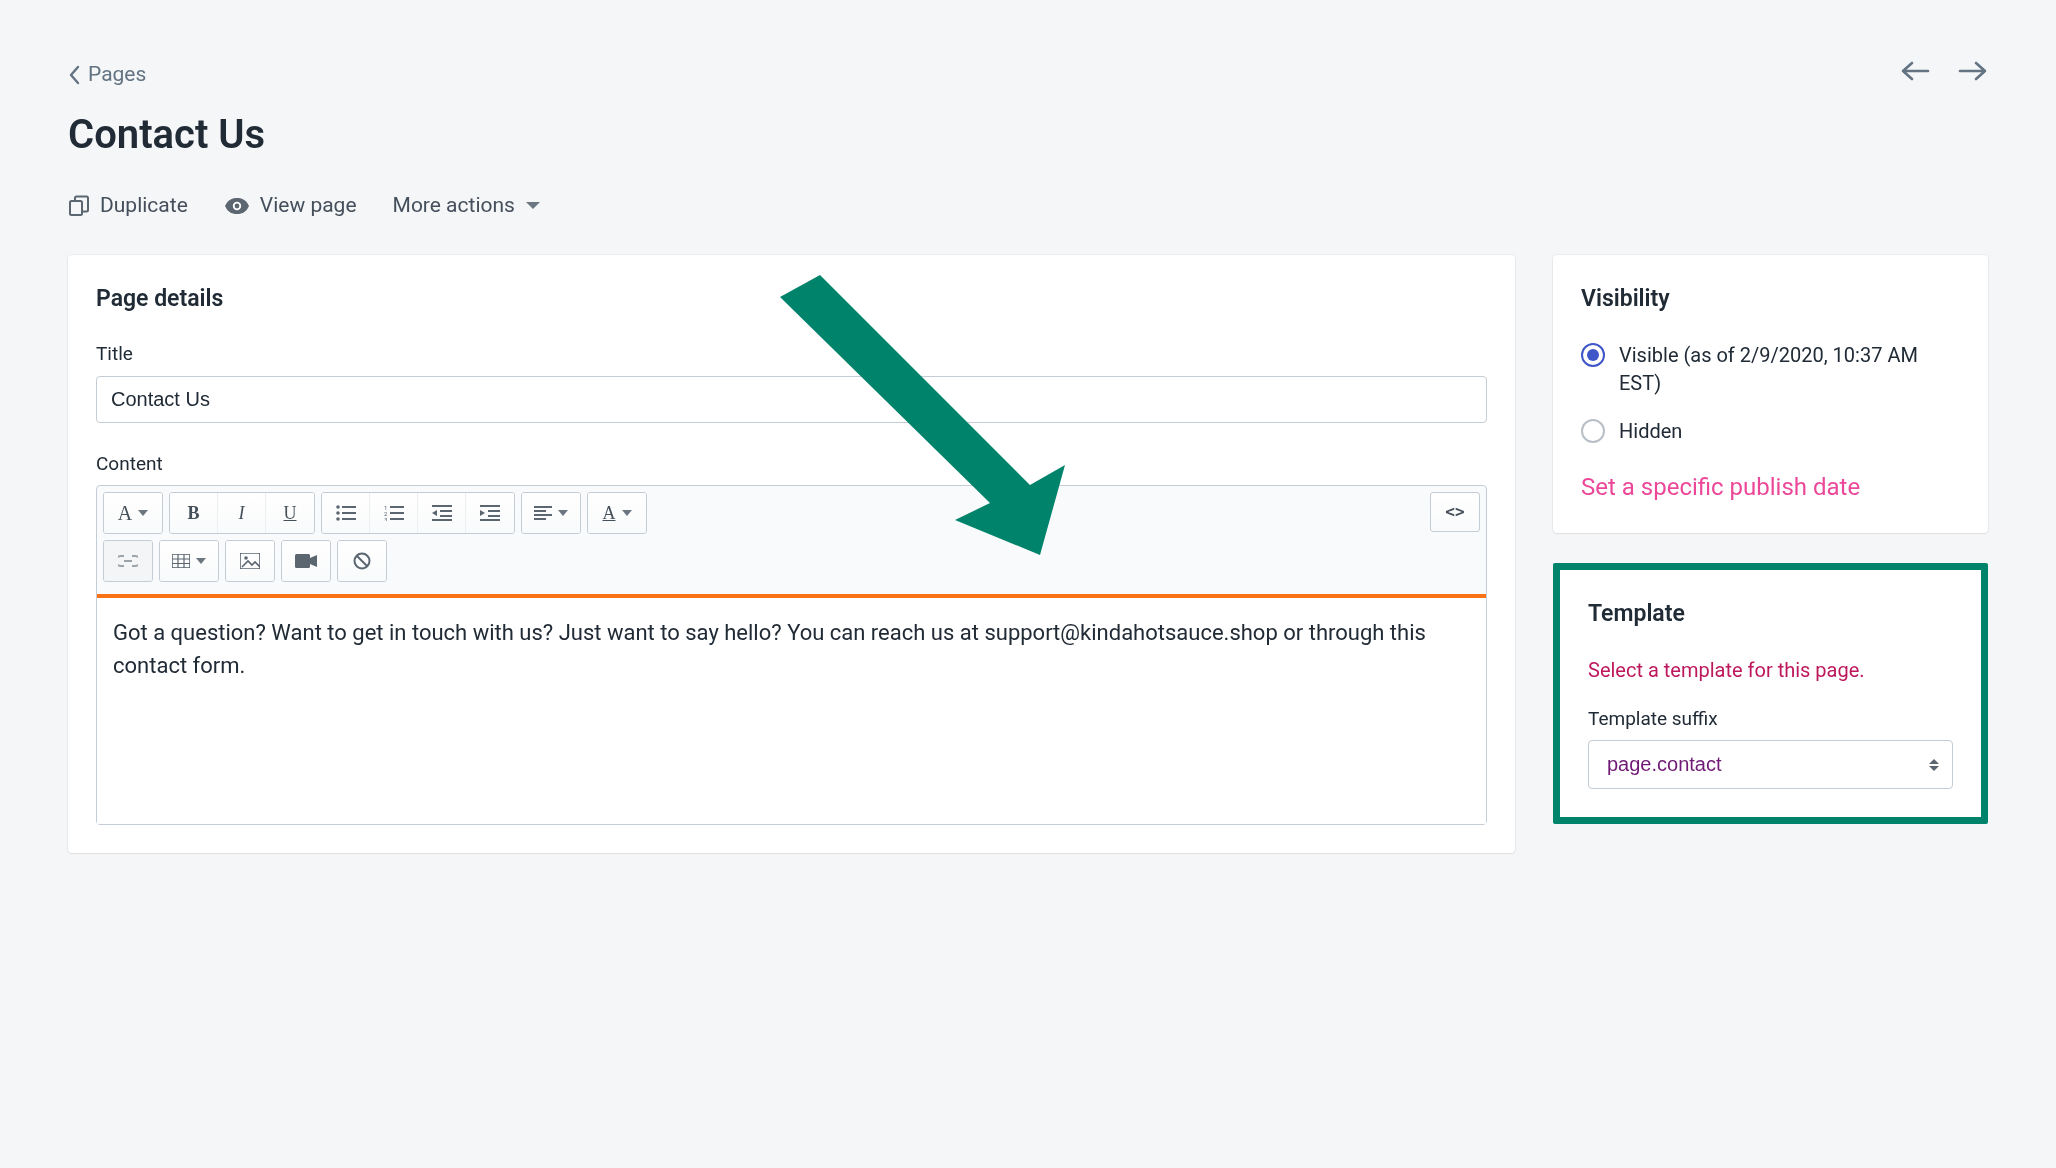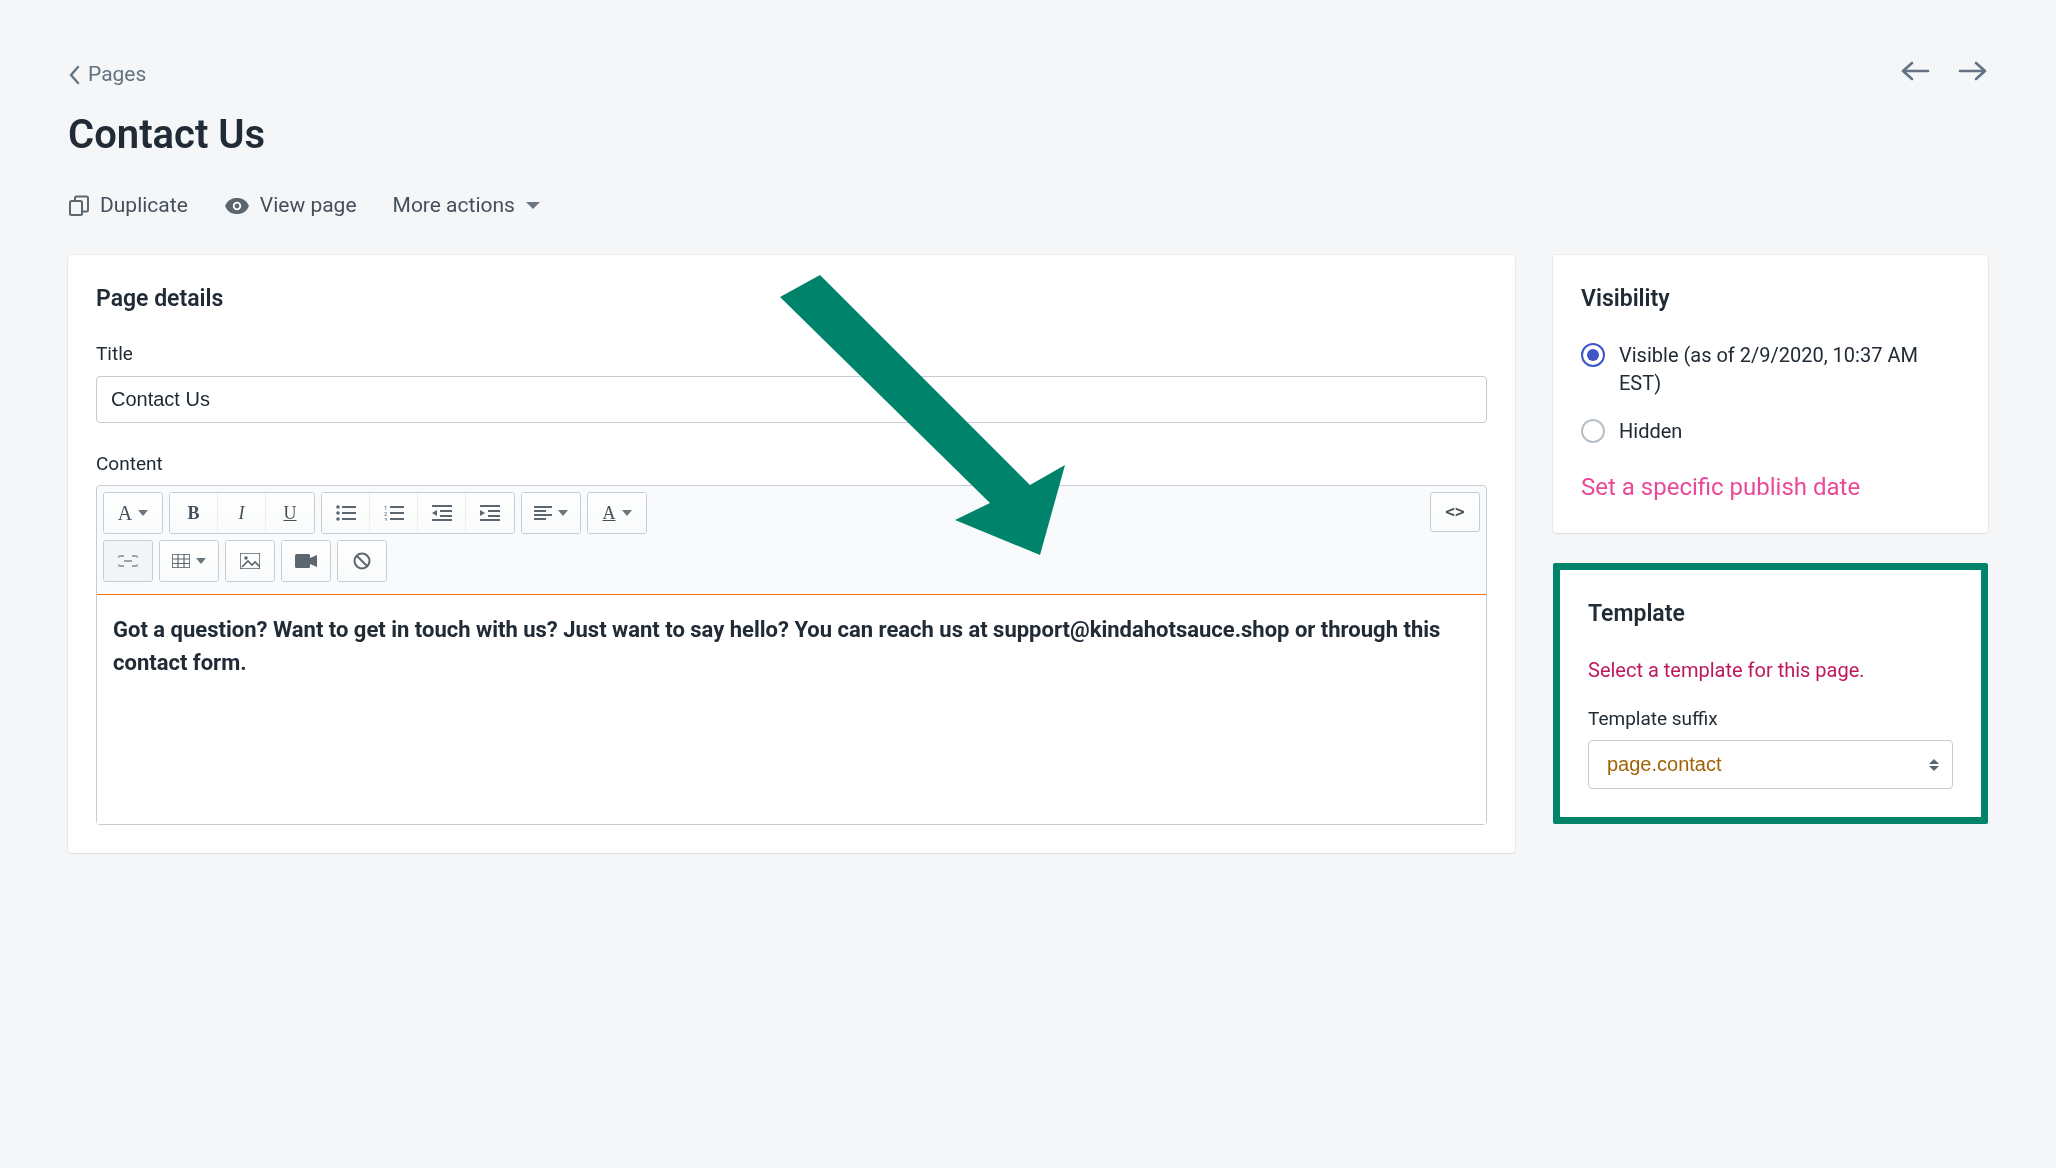--- a/index.html
+++ b/index.html
@@ -151,26 +151,26 @@
     align-items: center;
     justify-content: center;
     color: #45505a;
     cursor: pointer;
     font-family: monospace;
     font-size: 16px;
     font-weight: 600;
   }
   .editor-body {
     background: #fff;
-    border-top: 1px solid #f97316;
+    border-top: 4px solid #f97316;
     min-height: 230px;
     margin-top: 6px;
     padding: 18px 16px 30px 16px;
     font-size: 22px;
-    font-weight: 700;
+    font-weight: 400;
     color: #212B36;
     line-height: 1.5;
   }
 
   
   .radio-item {
     display: flex;
     align-items: flex-start;
     gap: 14px;
     margin-bottom: 20px;
@@ -221,21 +221,21 @@
   .select-wrap {
     position: relative;
     margin-top: 8px;
   }
   .select-input {
     width: 100%;
     border: 1px solid #c4cdd5;
     border-radius: 4px;
     padding: 12px 40px 12px 18px;
     font-size: 20px;
-    color: #a16207;
+    color: #701a75;
     background: #fff;
     appearance: none;
     cursor: pointer;
   }
   .select-carets {
     position: absolute;
     right: 14px; top: 50%;
     transform: translateY(-50%);
     display: flex; flex-direction: column; gap: 2px;
     pointer-events: none;

